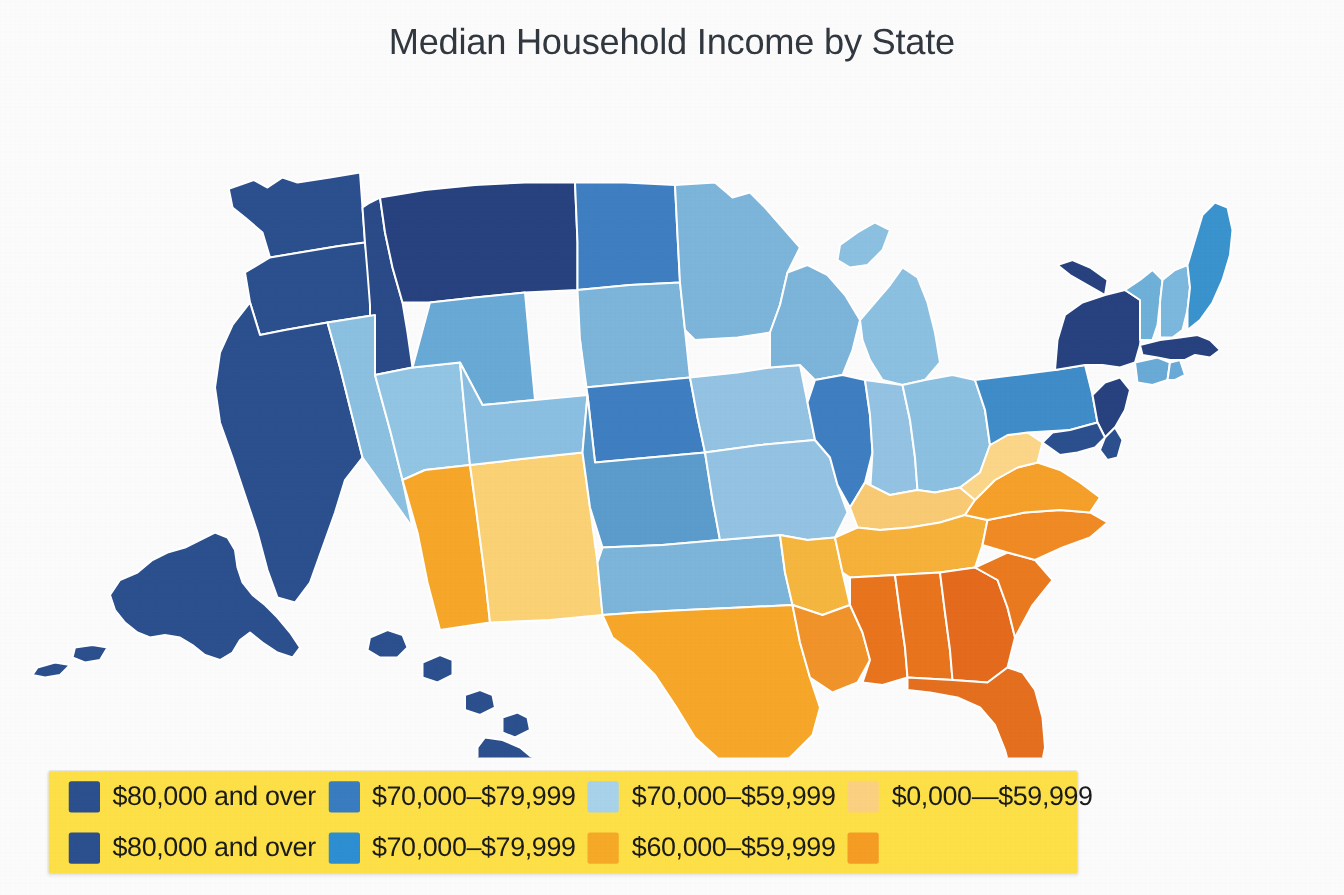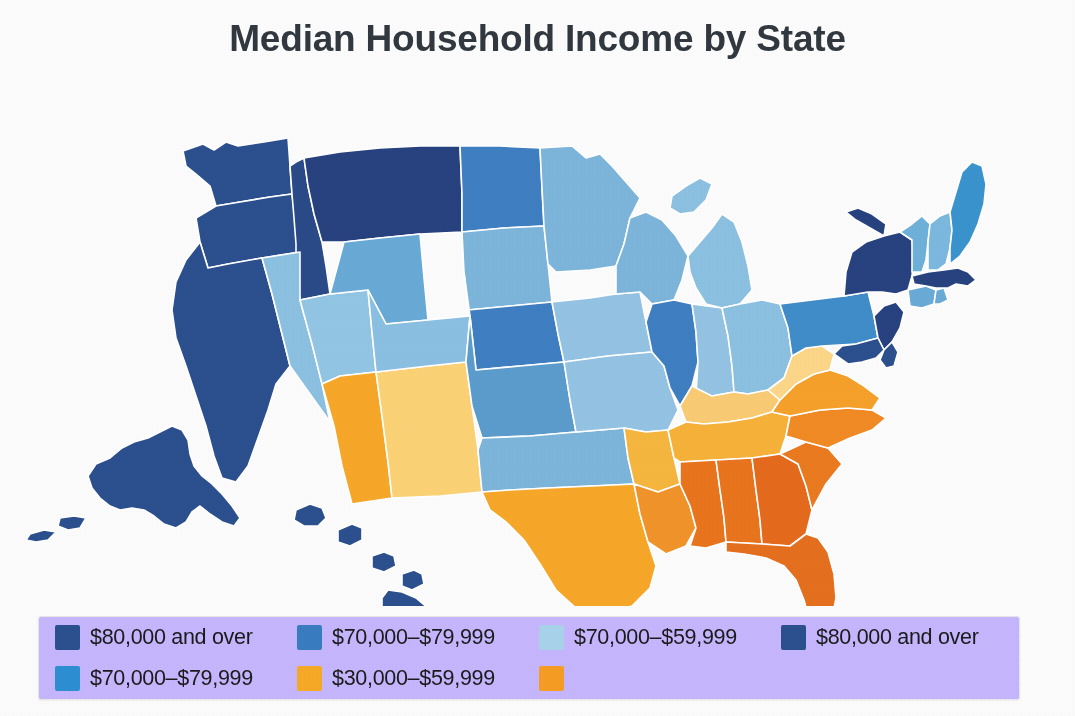--- a/index.html
+++ b/index.html
@@ -24,44 +24,44 @@
       repeating-linear-gradient(0deg, rgba(0,0,0,.012) 0px, rgba(0,0,0,.012) 1px, rgba(255,255,255,0) 1px, rgba(255,255,255,0) 3px),
       repeating-linear-gradient(90deg, rgba(0,0,0,.010) 0px, rgba(0,0,0,.010) 1px, rgba(255,255,255,0) 1px, rgba(255,255,255,0) 4px);
     z-index: 5;
   }
   #figure-title {
     position: absolute;
     top: 18px;
     left: 0;
     width: 1075px;
     text-align: center;
-    font-size: 37px;
-    font-weight: bold;
+    font-size: 29px;
+    font-weight: normal;
     color: #32383f;
     letter-spacing: -0.2px;
     z-index: 3;
   }
   #map-area {
     position: absolute;
     top: 66px;
     left: 0;
     width: 1075px;
     height: 540px;
     z-index: 2;
   }
   #us-map { display: block; width: 1075px; height: 540px; }
   #us-map path { stroke: #ffffff; stroke-width: 1.6; stroke-linejoin: round; }
 
   #legend-panel {
     position: absolute;
     left: 38px;
     top: 616px;
-    width: 982px;
+    width: 825px;
     height: 84px;
-    background: #c4b5fd;
+    background: #fde047;
     border: 1px solid #e6e6e8;
     border-radius: 3px;
     box-shadow: 0 1px 2px rgba(0,0,0,.05);
     display: grid;
     grid-template-columns: repeat(4, 1fr);
     grid-template-rows: repeat(2, 1fr);
     align-items: center;
     padding: 0 6px;
     box-sizing: border-box;
     z-index: 4;
@@ -168,29 +168,33 @@
   </div>
   <div class="legend-item">
     <span class="legend-swatch" style="background: rgb(58, 124, 192);"></span>
     <span class="legend-label">$70,000–$79,999</span>
   </div>
   <div class="legend-item">
     <span class="legend-swatch" style="background: rgb(168, 210, 234);"></span>
     <span class="legend-label">$70,000–$59,999</span>
   </div>
   <div class="legend-item">
+    <span class="legend-swatch" style="background: rgb(251, 208, 128);"></span>
+    <span class="legend-label">$0,000—$59,999</span>
+  </div>
+  <div class="legend-item">
     <span class="legend-swatch" style="background: rgb(44, 79, 142);"></span>
     <span class="legend-label">$80,000 and over</span>
   </div>
   <div class="legend-item">
     <span class="legend-swatch" style="background: rgb(45, 143, 210);"></span>
     <span class="legend-label">$70,000–$79,999</span>
   </div>
   <div class="legend-item">
     <span class="legend-swatch" style="background: rgb(246, 169, 39);"></span>
-    <span class="legend-label">$30,000–$59,999</span>
+    <span class="legend-label">$60,000–$59,999</span>
   </div>
   <div class="legend-item">
     <span class="legend-swatch" style="background: rgb(245, 156, 36);"></span>
   </div>
 </div>
 
 <div id="paper-texture"></div>
 
 </body></html>

